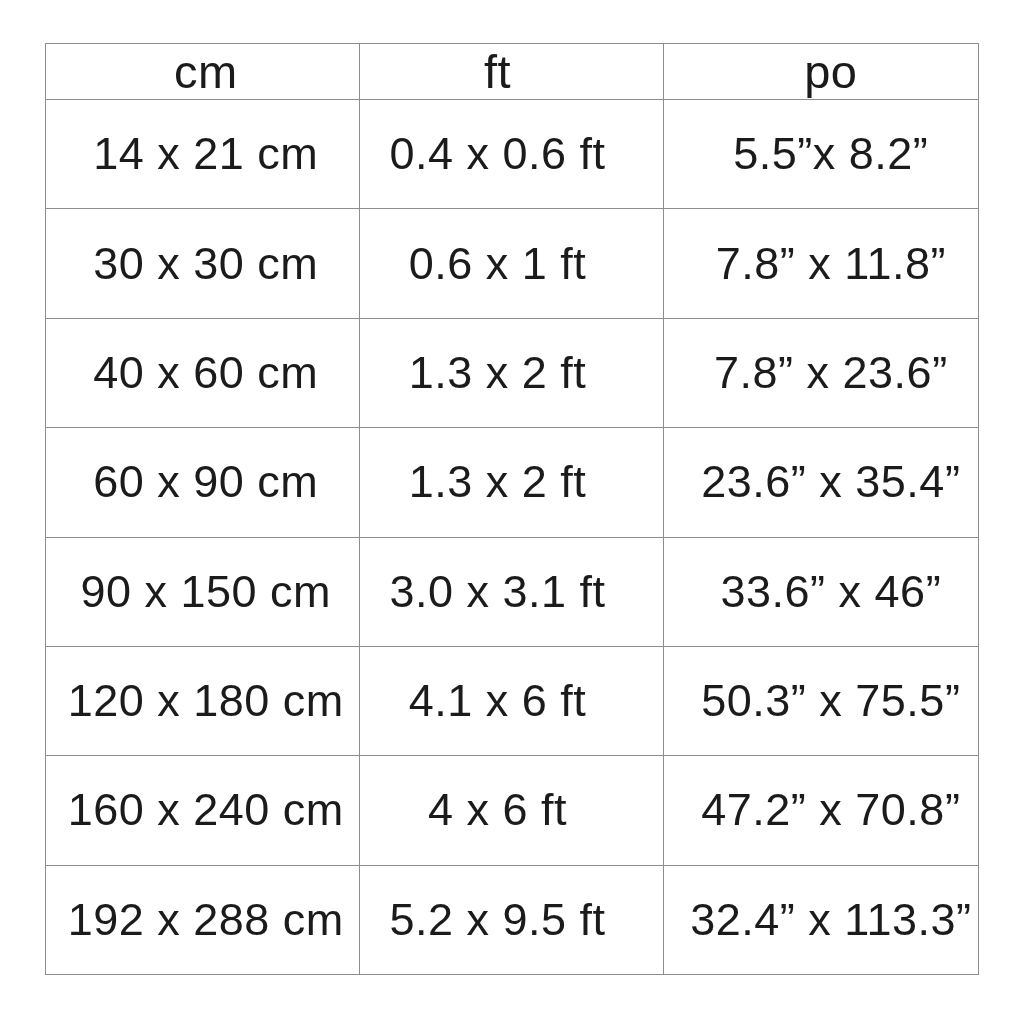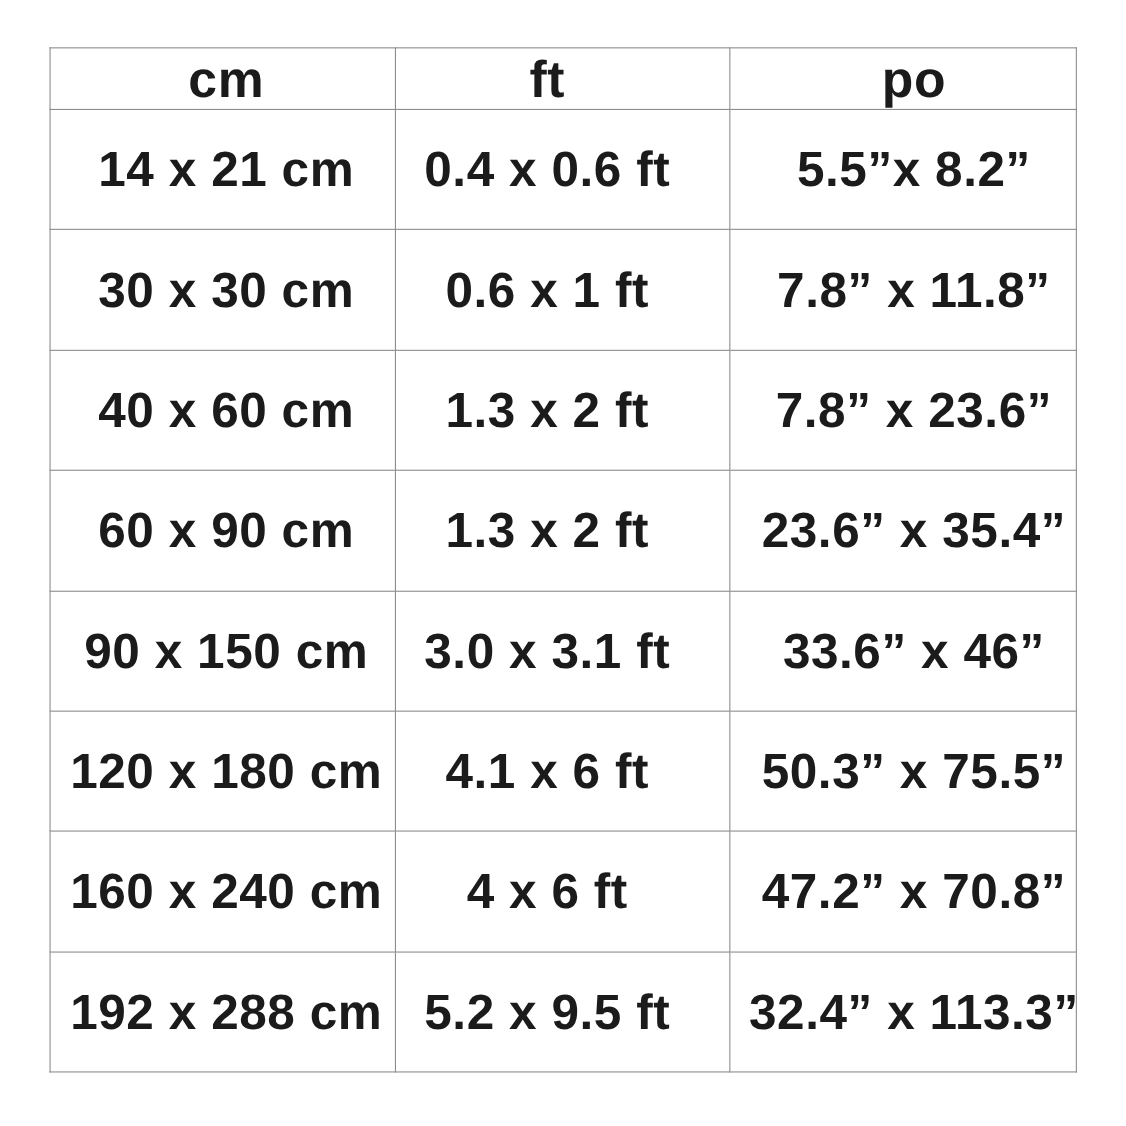--- a/index.html
+++ b/index.html
@@ -27,29 +27,29 @@
     height: 100%;
     border-collapse: collapse;
     table-layout: fixed;
   }
   table.conv-table th,
   table.conv-table td {
     border: 1px solid #8d8d8d;
     text-align: center;
     vertical-align: middle;
     font-size: 45px;
-    font-weight: 700;
+    font-weight: 400;
     color: #1b1b1b;
     white-space: nowrap;
     padding: 0;
     letter-spacing: 0.5px;
   }
   table.conv-table th {
     font-size: 47px;
-    font-weight: 700;
+    font-weight: 400;
   }
   
   td.col-ft .cell-inner, th.col-ft .cell-inner { display: inline-block; transform: translateX(-14px); }
   td.col-po .cell-inner, th.col-po .cell-inner { display: inline-block; transform: translateX(10px); }
   td.col-cm .cell-inner, th.col-cm .cell-inner { display: inline-block; transform: translateX(3px); }
 </style>
 </head>
 <body>
 
 <div class="page">

